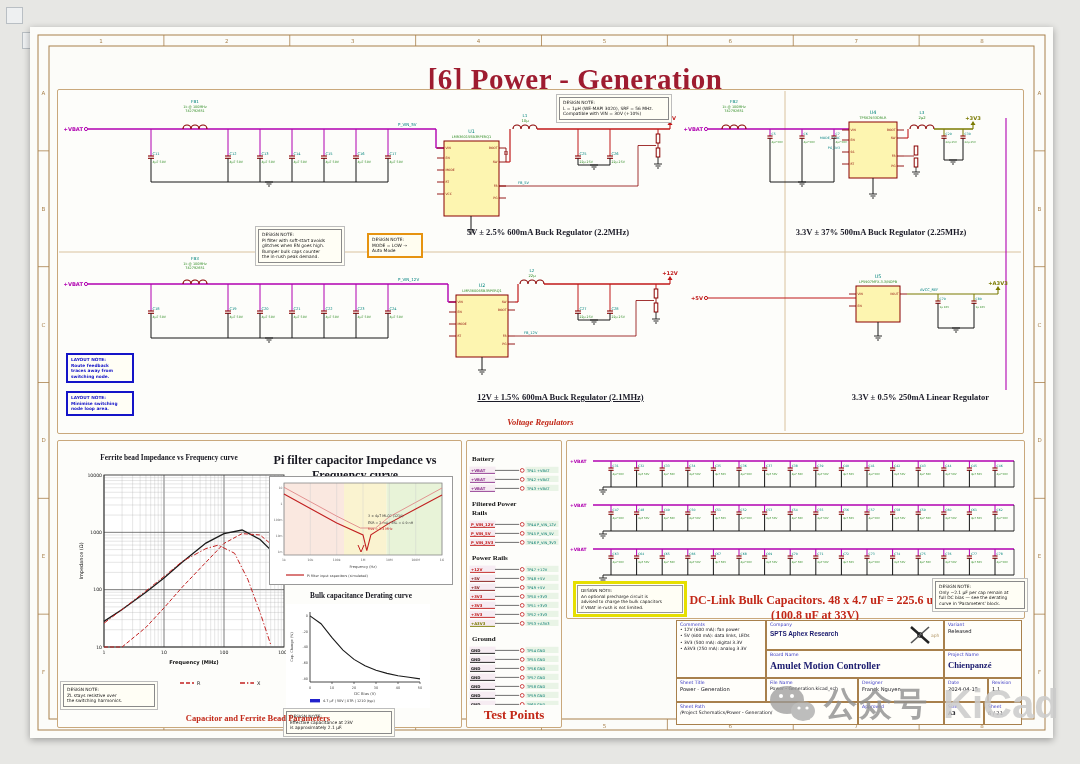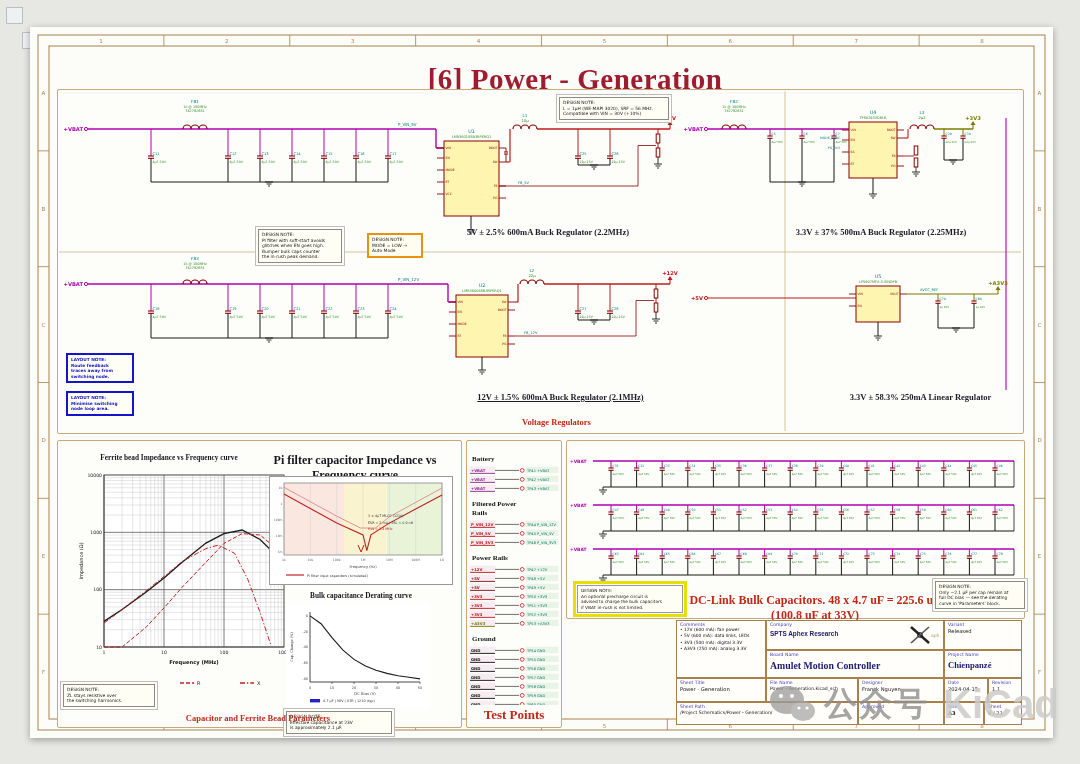--- a/index.html
+++ b/index.html
@@ -509,22 +509,22 @@
           <div>switching node.</div>
         </div>
       <div class="bluenote" id="note-l2" style="left:8px;top:301px;width:58px;">
           <div>LAYOUT NOTE:</div>
           <div>Minimise switching</div>
           <div>node loop area.</div>
         </div>
       <div class="seccap" style="left:330px;top:137px;width:320px;">5V ± 2.5% 600mA Buck Regulator (2.2MHz)</div>
       <div class="seccap" style="left:690px;top:137px;width:266px;">3.3V ± 37% 500mA Buck Regulator (2.25MHz)</div>
       <div class="seccap" style="left:345px;top:302px;width:315px;text-decoration:underline;">12V ± 1.5% 600mA Buck Regulator (2.1MHz)</div>
-      <div class="seccap" style="left:730px;top:302px;width:265px;">3.3V ± 58.3% 250mA Linear Regulator</div>
-      <div class="redcap" style="left:16px;top:327px;width:965px;">Voltage Regulators</div>
+      <div class="seccap" style="left:730px;top:302px;width:265px;">3.3V ± 0.5% 250mA Linear Regulator</div>
+      <div class="redcap" style="left:0;top:327px;width:965px;font-style:italic;">Voltage Regulators</div>
     </div>
 
     <div class="block charts">
       <div class="chartcap" style="left:2px;top:12px;width:218px;">Ferrite bead Impedance vs Frequency curve</div>
       <svg id="c1" width="218" height="234" style="position:absolute;left:16px;top:28px">
           <rect x="30" y="6" width="180" height="172" fill="#fff"></rect>
           <line x1="30" y1="6" x2="30" y2="178" stroke="#444" stroke-width="0.7" fill="none"></line>
           <line x1="30" y1="178" x2="210" y2="178" stroke="#444" stroke-width="0.7" fill="none"></line>
           <line x1="48.061799739838875" y1="6" x2="48.061799739838875" y2="178" stroke="#aaa" stroke-width="0.3" fill="none"></line>
           <line x1="30" y1="160.74094691526508" x2="210" y2="160.74094691526508" stroke="#aaa" stroke-width="0.3" fill="none"></line>

